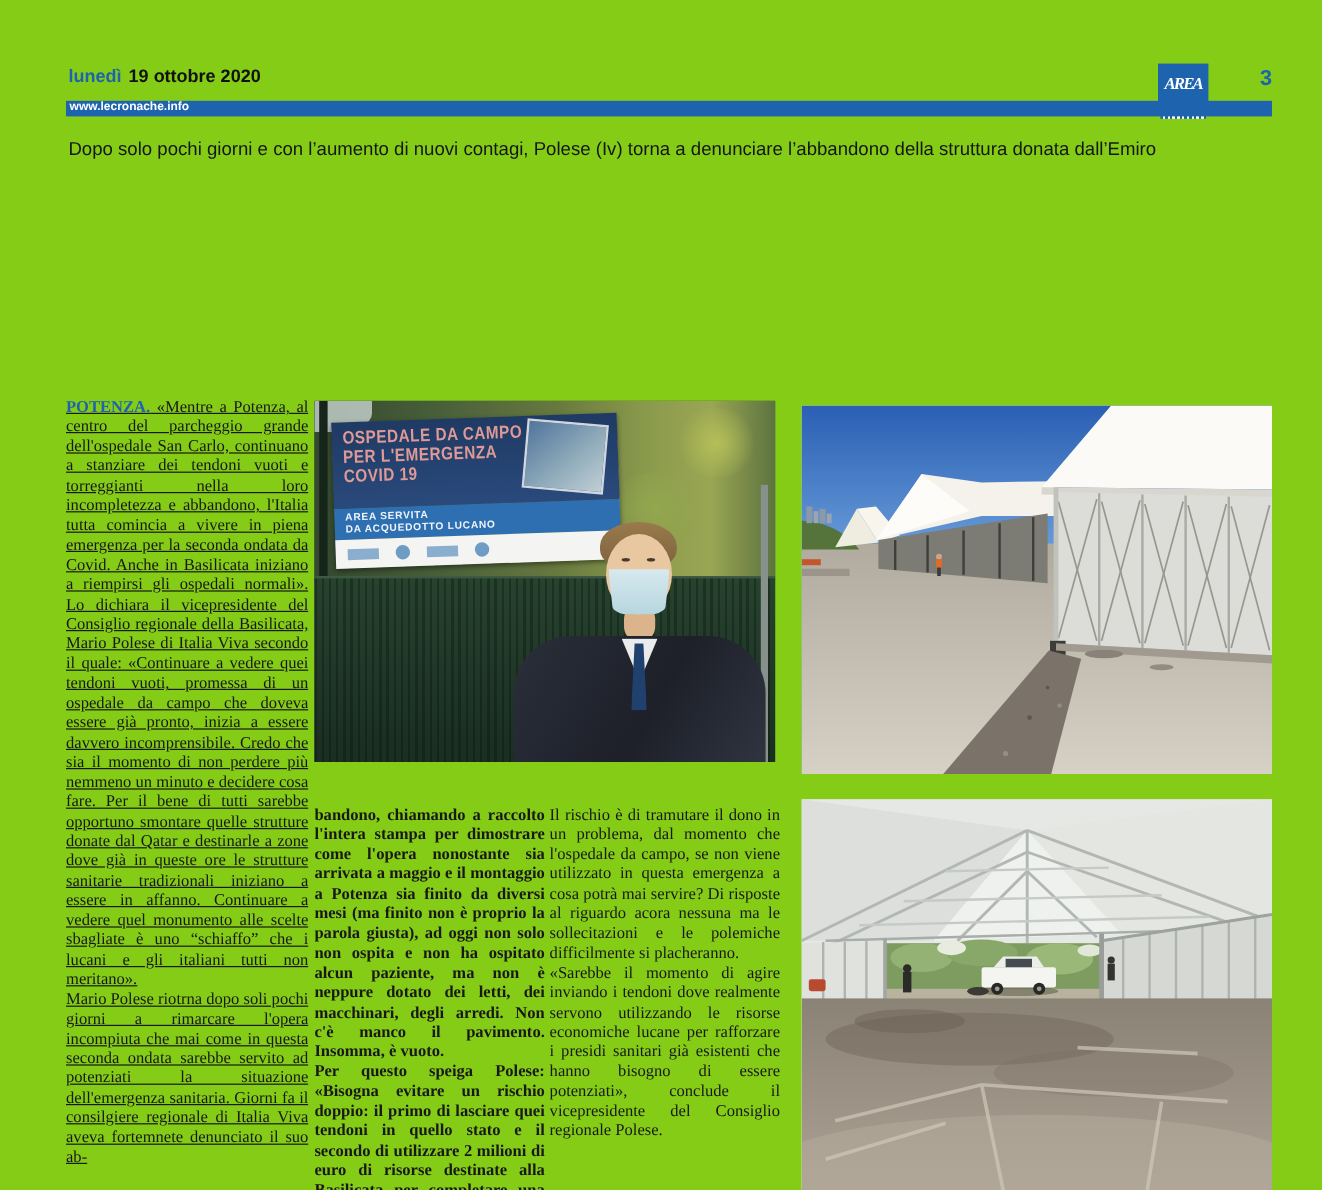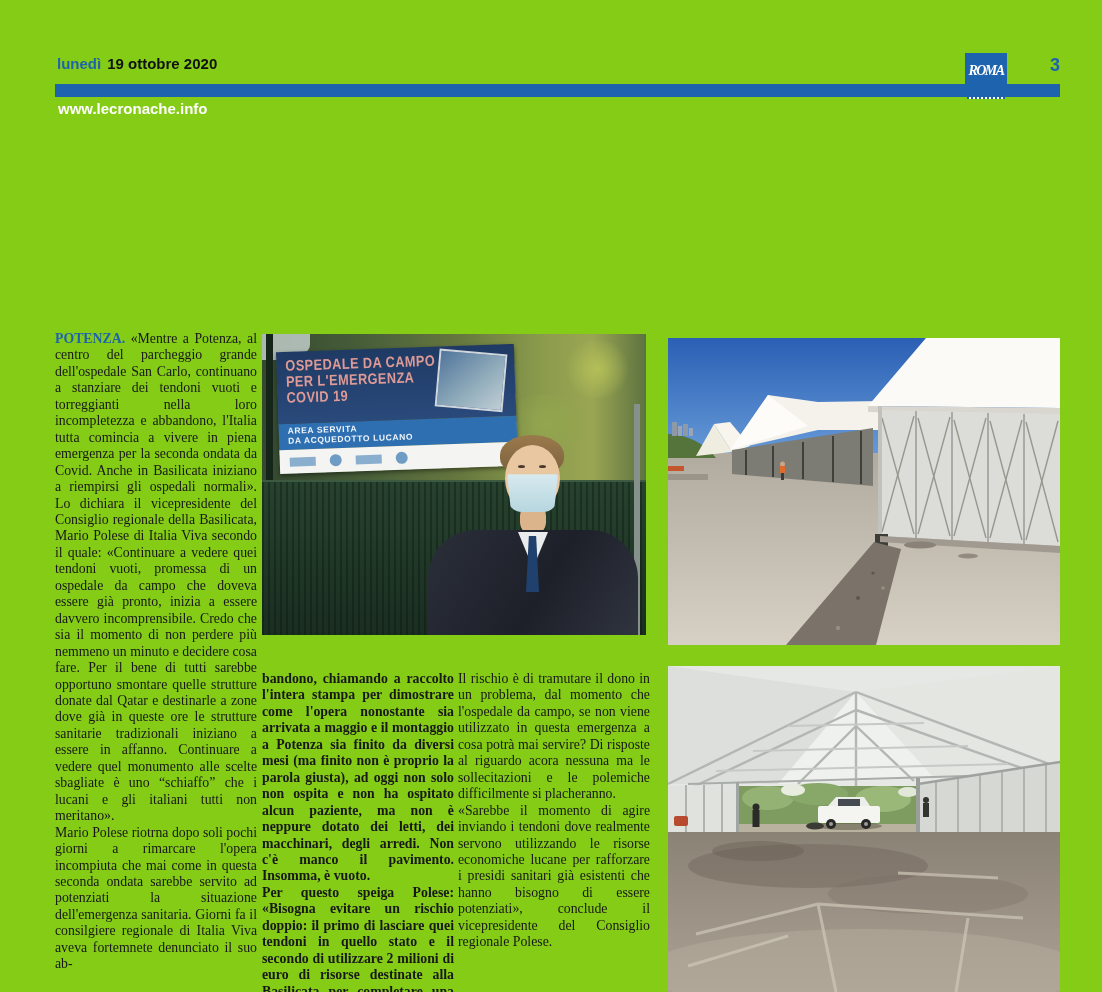--- a/index.html
+++ b/index.html
@@ -10,31 +10,31 @@
   .dateline .day{color:#1e63ae;margin-right:6px;}
   .section-title{position:absolute;right:140px;top:50px;font-size:30px;font-weight:bold;color:#1e63ae;letter-spacing:-0.5px;}
   .roma-logo{position:absolute;right:95px;top:53px;width:42px;height:36px;background:#1e63ae;
              display:flex;align-items:center;justify-content:center;}
   .roma-logo .roma-txt{color:#fff;font-family:"Liberation Serif",serif;font-weight:bold;font-style:italic;
              font-size:14px;letter-spacing:-1.5px;}
   .roma-skyline{position:absolute;right:97px;top:90px;width:38px;height:9px;
      background:repeating-linear-gradient(90deg,#1e63ae 0 2px,#ffffff 2px 4px);}
   .page-num{position:absolute;right:42px;top:55px;font-size:18px;font-weight:bold;color:#1e63ae;}
   .blue-bar{position:absolute;left:55px;top:84px;width:1005px;height:13px;background:#1e63ae;}
-  .site-url{position:absolute;left:3px;top:16px;font-size:15px;font-weight:bold;color:#ffffff;white-space:nowrap;}
+  .site-url{position:absolute;left:3px;top:0px;font-size:10px;font-weight:bold;color:#ffffff;white-space:nowrap;}
   
   .kicker{position:absolute;left:57px;top:116px;width:1000px;font-size:15.5px;color:#161616;white-space:nowrap;}
   .headline{position:absolute;left:57px;top:142px;width:1000px;}
   .hl-line{display:block;white-space:nowrap;font-size:80px;line-height:79px;font-weight:bold;color:#0c0c0c;
            letter-spacing:-2px;transform:scaleX(0.47);transform-origin:left center;}
   
   .col{position:absolute;font-family:"Liberation Serif",serif;font-size:13.8px;line-height:16.45px;
        text-align:justify;color:#181818;overflow:hidden;}
   .col p{margin:0;}
-  .col1{left:55px;top:331px;width:202px;height:661px;}
+  .col1{left:55px;top:331px;width:202px;height:661px;text-decoration:underline;}
   .col2{left:262px;top:671px;width:192px;height:321px;font-weight:bold;}
   .col3{left:458px;top:671px;width:192px;height:321px;}
   .lead{color:#1e63ae;font-weight:bold;}
   
   .caption{position:absolute;left:262px;top:641px;width:388px;display:flex;align-items:center;
            font-size:12.5px;font-weight:bold;color:#111;}
   .cap-bullet{display:inline-block;width:9px;height:9px;border-radius:50%;background:#2a6cb7;margin-right:0;}
   .cap-dash{display:inline-block;width:14px;height:2px;background:#2a6cb7;margin-right:6px;}
   
   .photo{position:absolute;overflow:hidden;}
@@ -85,28 +85,29 @@
 </style>
 </head>
 <body>
 
 <div class="page">
 
   <div class="dateline">
     <span class="day">lunedì</span><span>19 ottobre 2020</span>
   </div>
   <div class="roma-logo">
-    <span class="roma-txt">ROMA</span>
+    <span class="roma-txt">AREA</span>
   </div>
   <div class="roma-skyline"></div>
   <div class="page-num">3</div>
   <div class="blue-bar">
     <span class="site-url">www.lecronache.info</span>
   </div>
 
+  <div class="kicker">Dopo solo pochi giorni e con l’aumento di nuovi contagi, Polese (Iv) torna a denunciare l’abbandono della struttura donata dall’Emiro</div>
 
   <div class="col col1">
     <p><span class="lead">POTENZA.</span><span> «Mentre a Potenza, al centro del parcheggio grande dell'ospedale San Carlo, continuano a stanziare dei tendoni vuoti e torreggianti nella loro incompletezza e abbandono, l'Italia tutta comincia a vivere in piena emergenza per la seconda ondata da Covid. Anche in Basilicata iniziano a riempirsi gli ospedali normali». Lo dichiara il vicepresidente del Consiglio regionale della Basilicata, Mario Polese di Italia Viva secondo il quale: «Continuare a vedere quei tendoni vuoti, promessa di un ospedale da campo che doveva essere già pronto, inizia a essere davvero incomprensibile. Credo che sia il momento di non perdere più nemmeno un minuto e decidere cosa fare. Per il bene di tutti sarebbe opportuno smontare quelle strutture donate dal Qatar e destinarle a zone dove già in queste ore le strutture sanitarie tradizionali iniziano a essere in affanno. Continuare a vedere quel monumento alle scelte sbagliate è uno “schiaffo” che i lucani e gli italiani tutti non meritano».</span></p>
     <p>Mario Polese riotrna dopo soli pochi giorni a rimarcare l'opera incompiuta che mai come in questa seconda ondata sarebbe servito ad potenziati la situazione dell'emergenza sanitaria. Giorni fa il consilgiere regionale di Italia Viva aveva fortemnete denunciato il suo ab-</p>
   </div>
 
   <div class="photo photo-main">
     <div class="pm-trees"></div>
     <div class="pm-sky"></div>
     <div class="pm-leaf1"></div>

